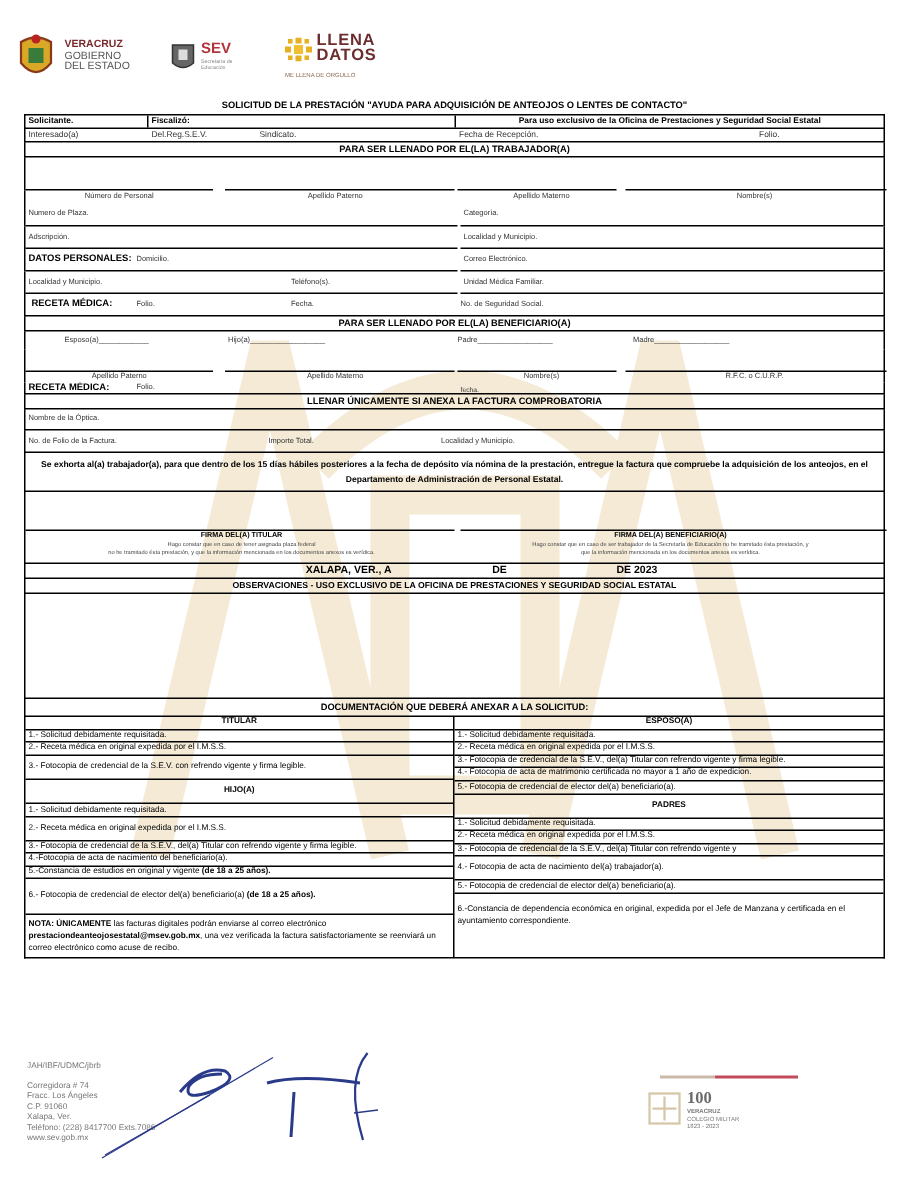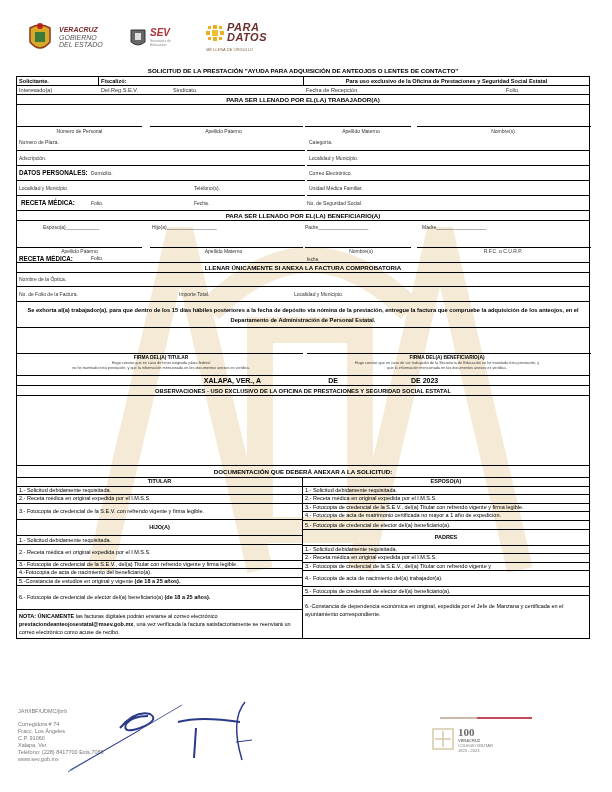--- a/index.html
+++ b/index.html
@@ -1,21 +1,21 @@
 <!DOCTYPE html>
 <html><head>
 <meta charset="utf-8">
 <style>
   * { box-sizing: border-box; margin: 0; padding: 0; }
   html, body { width: 612px; height: 792px; background: #ffffff; overflow: hidden; }
   body { position: relative; font-family: "Liberation Sans", sans-serif; color: #000; }
 
   .watermark { position: absolute; left: 60px; top: 190px; width: 500px; height: 400px; pointer-events: none; z-index: 0; }
 
-  .header { position: absolute; left: 26px; top: 20px; height: 36px; width: 260px; z-index: 2; font-style: italic; }
+  .header { position: absolute; left: 10px; top: 20px; height: 36px; width: 260px; z-index: 2; }
   .logo-ver { position: absolute; left: 0; top: 2px; width: 28px; height: 32px; }
   .logo-ver-text { position: absolute; left: 33px; top: 6px; font-size: 7px; line-height: 7.5px; color: #555; }
   .logo-ver-text b { color: #7a2a2a; font-weight: bold; }
   .logo-sev { position: absolute; left: 103px; top: 6px; width: 18px; height: 22px; }
   .logo-sev-text { position: absolute; left: 124px; top: 7px; font-size: 10px; font-weight: bold; color: #b0343a; }
   .logo-sev-sub { position: absolute; left: 124px; top: 19px; font-size: 3.5px; line-height: 4px; color: #888; width: 30px; }
   .logo-vc-icon { position: absolute; left: 180px; top: 5px; width: 18px; height: 16px; }
   .logo-vc-text { position: absolute; left: 201px; top: 2px; font-size: 11px; line-height: 10px; font-weight: bold; color: #6b2d2d; letter-spacing: 0.5px; }
   .logo-vc-sub { position: absolute; left: 180px; top: 27px; font-size: 4px; color: #8a6a50; white-space: nowrap; }
 
@@ -82,21 +82,21 @@
       <rect x="0" y="6" width="4" height="4"></rect>
         <rect x="14" y="6" width="4" height="4"></rect>
       <rect x="6" y="5" width="6" height="6" fill="#f0c030"></rect>
       <rect x="2" y="1" width="3" height="3"></rect>
         <rect x="13" y="1" width="3" height="3"></rect>
       <rect x="2" y="12" width="3" height="3"></rect>
         <rect x="13" y="12" width="3" height="3"></rect>
     </g>
   </svg>
   <div class="logo-vc-text">
-    <span>PARA</span><br><span>DATOS</span>
+    <span>LLENA</span><br><span>DATOS</span>
   </div>
   <div class="logo-vc-sub">ME LLENA DE ORGULLO</div>
 </div>
 
 <div class="form">
   <div class="title">SOLICITUD DE LA PRESTACIÓN "AYUDA PARA ADQUISICIÓN DE ANTEOJOS O LENTES DE CONTACTO"</div>
 
   <div class="row top" style="height:10px;">
     <div class="cell bold" style="width:82px; border-right:1px solid #000;">Solicitante.</div>
     <div class="cell bold" style="width:205px; border-right:1px solid #000;">Fiscalizó:</div>

